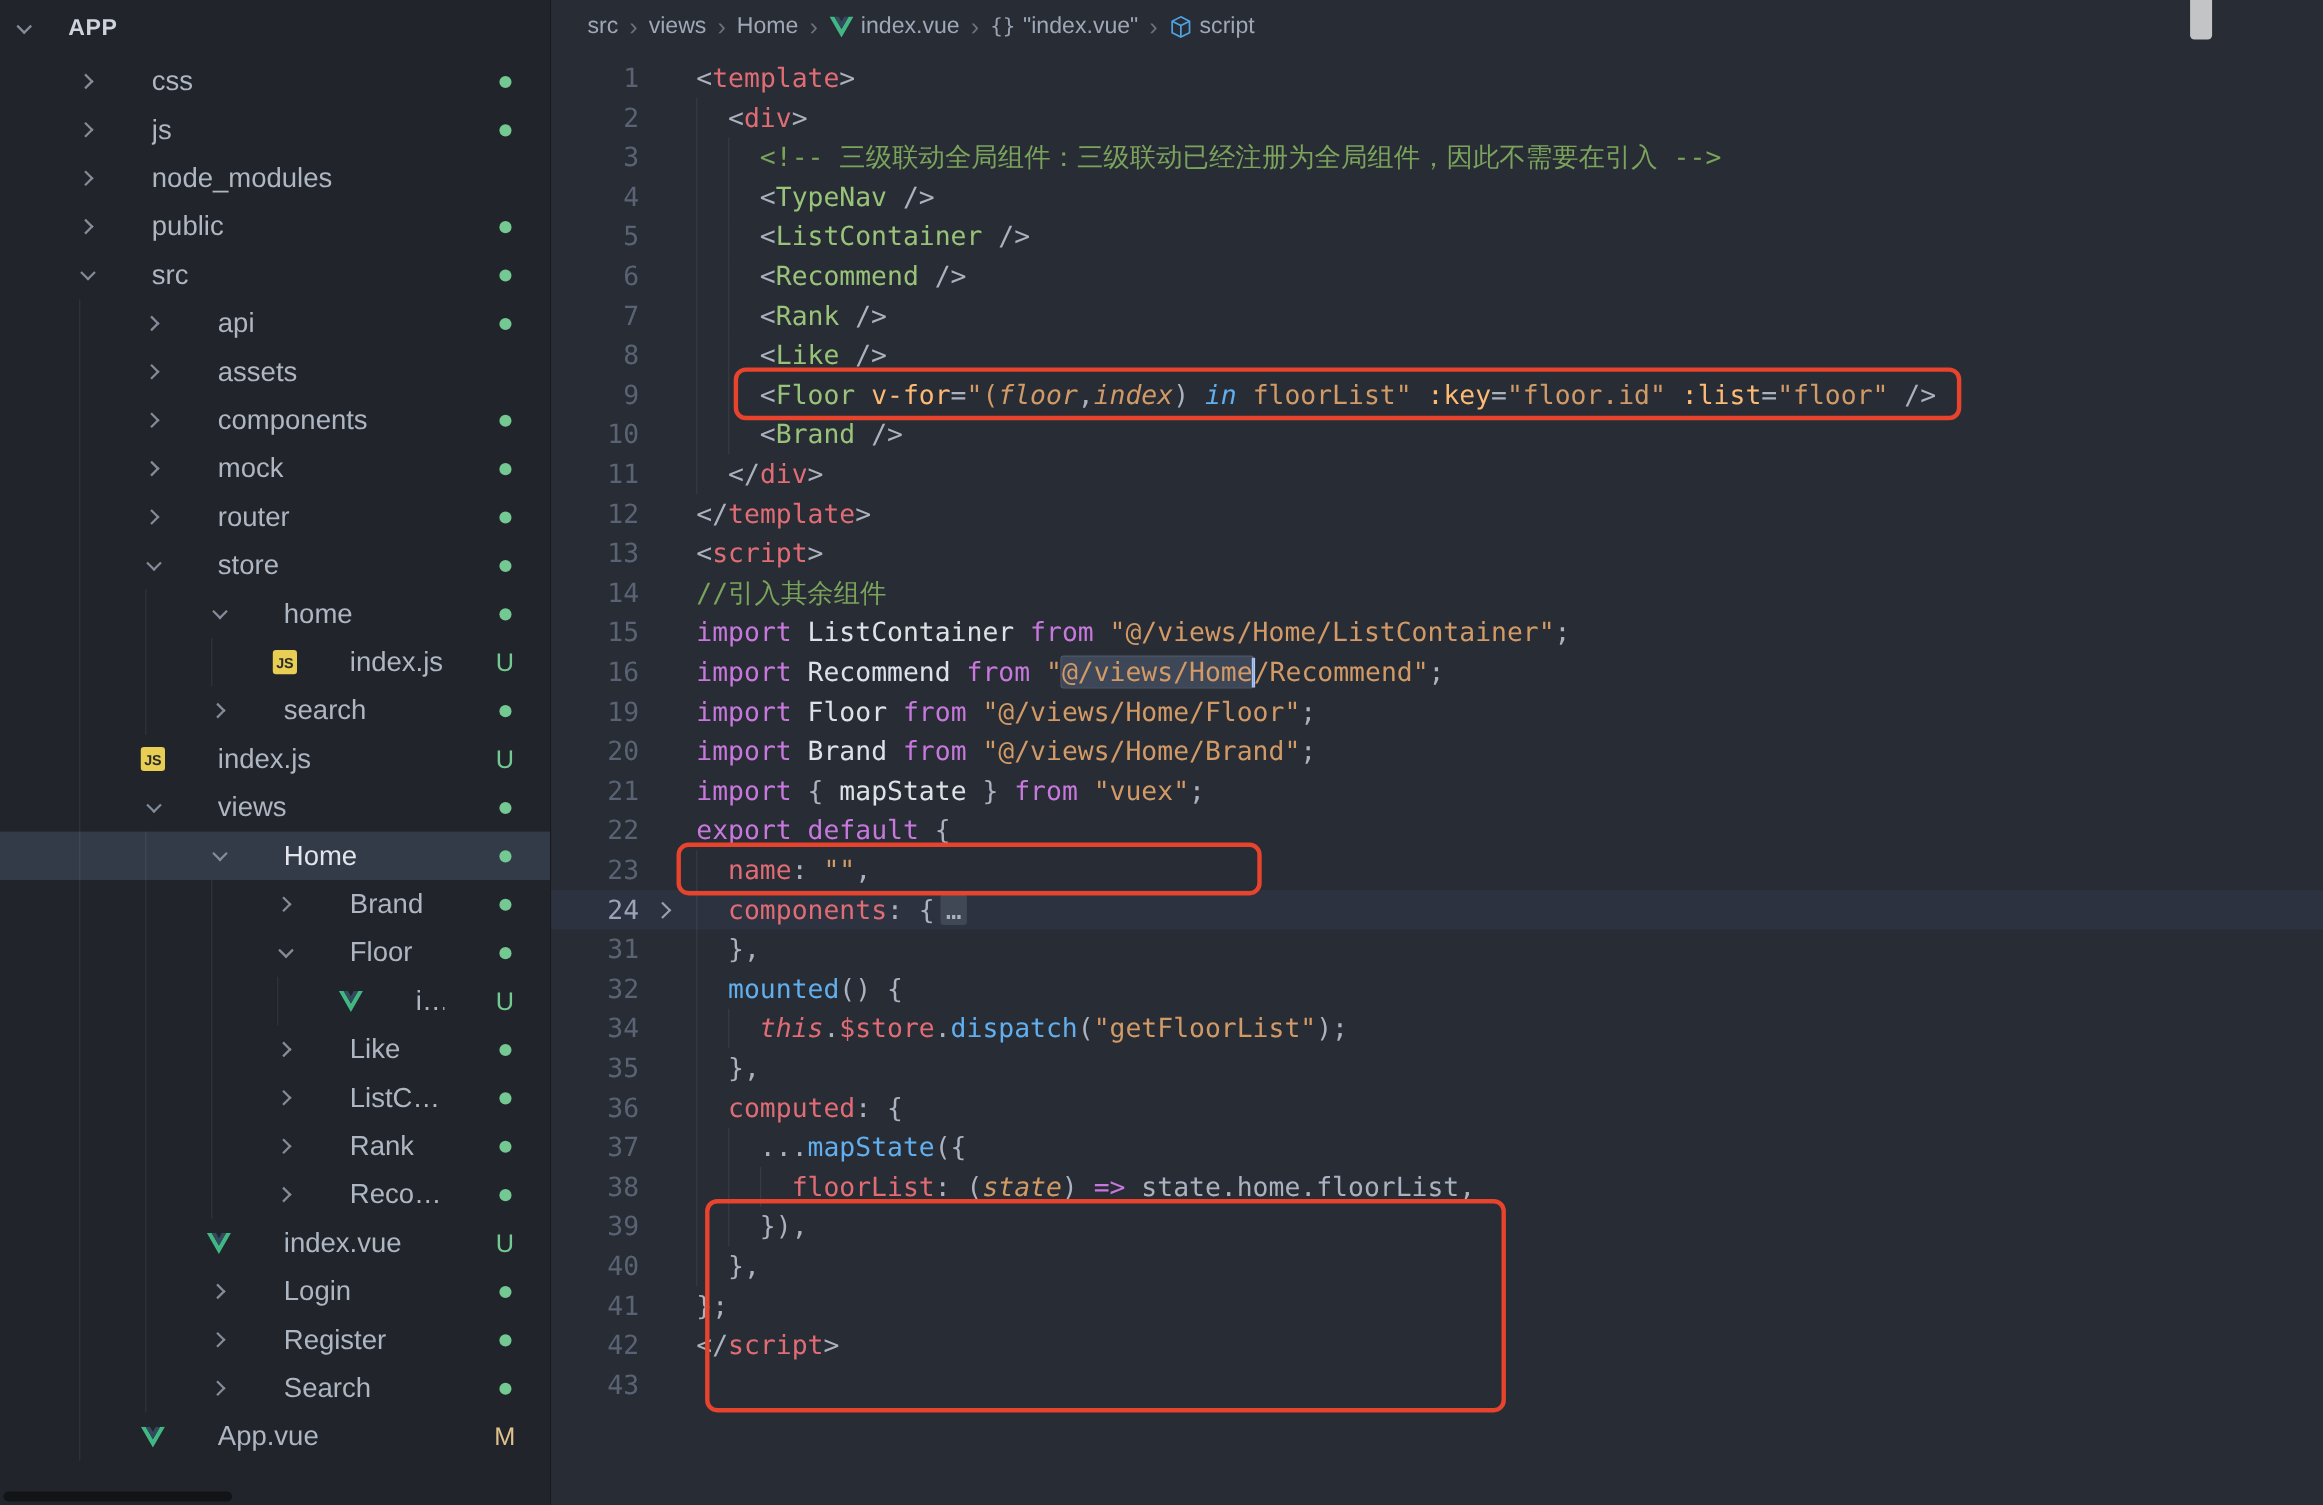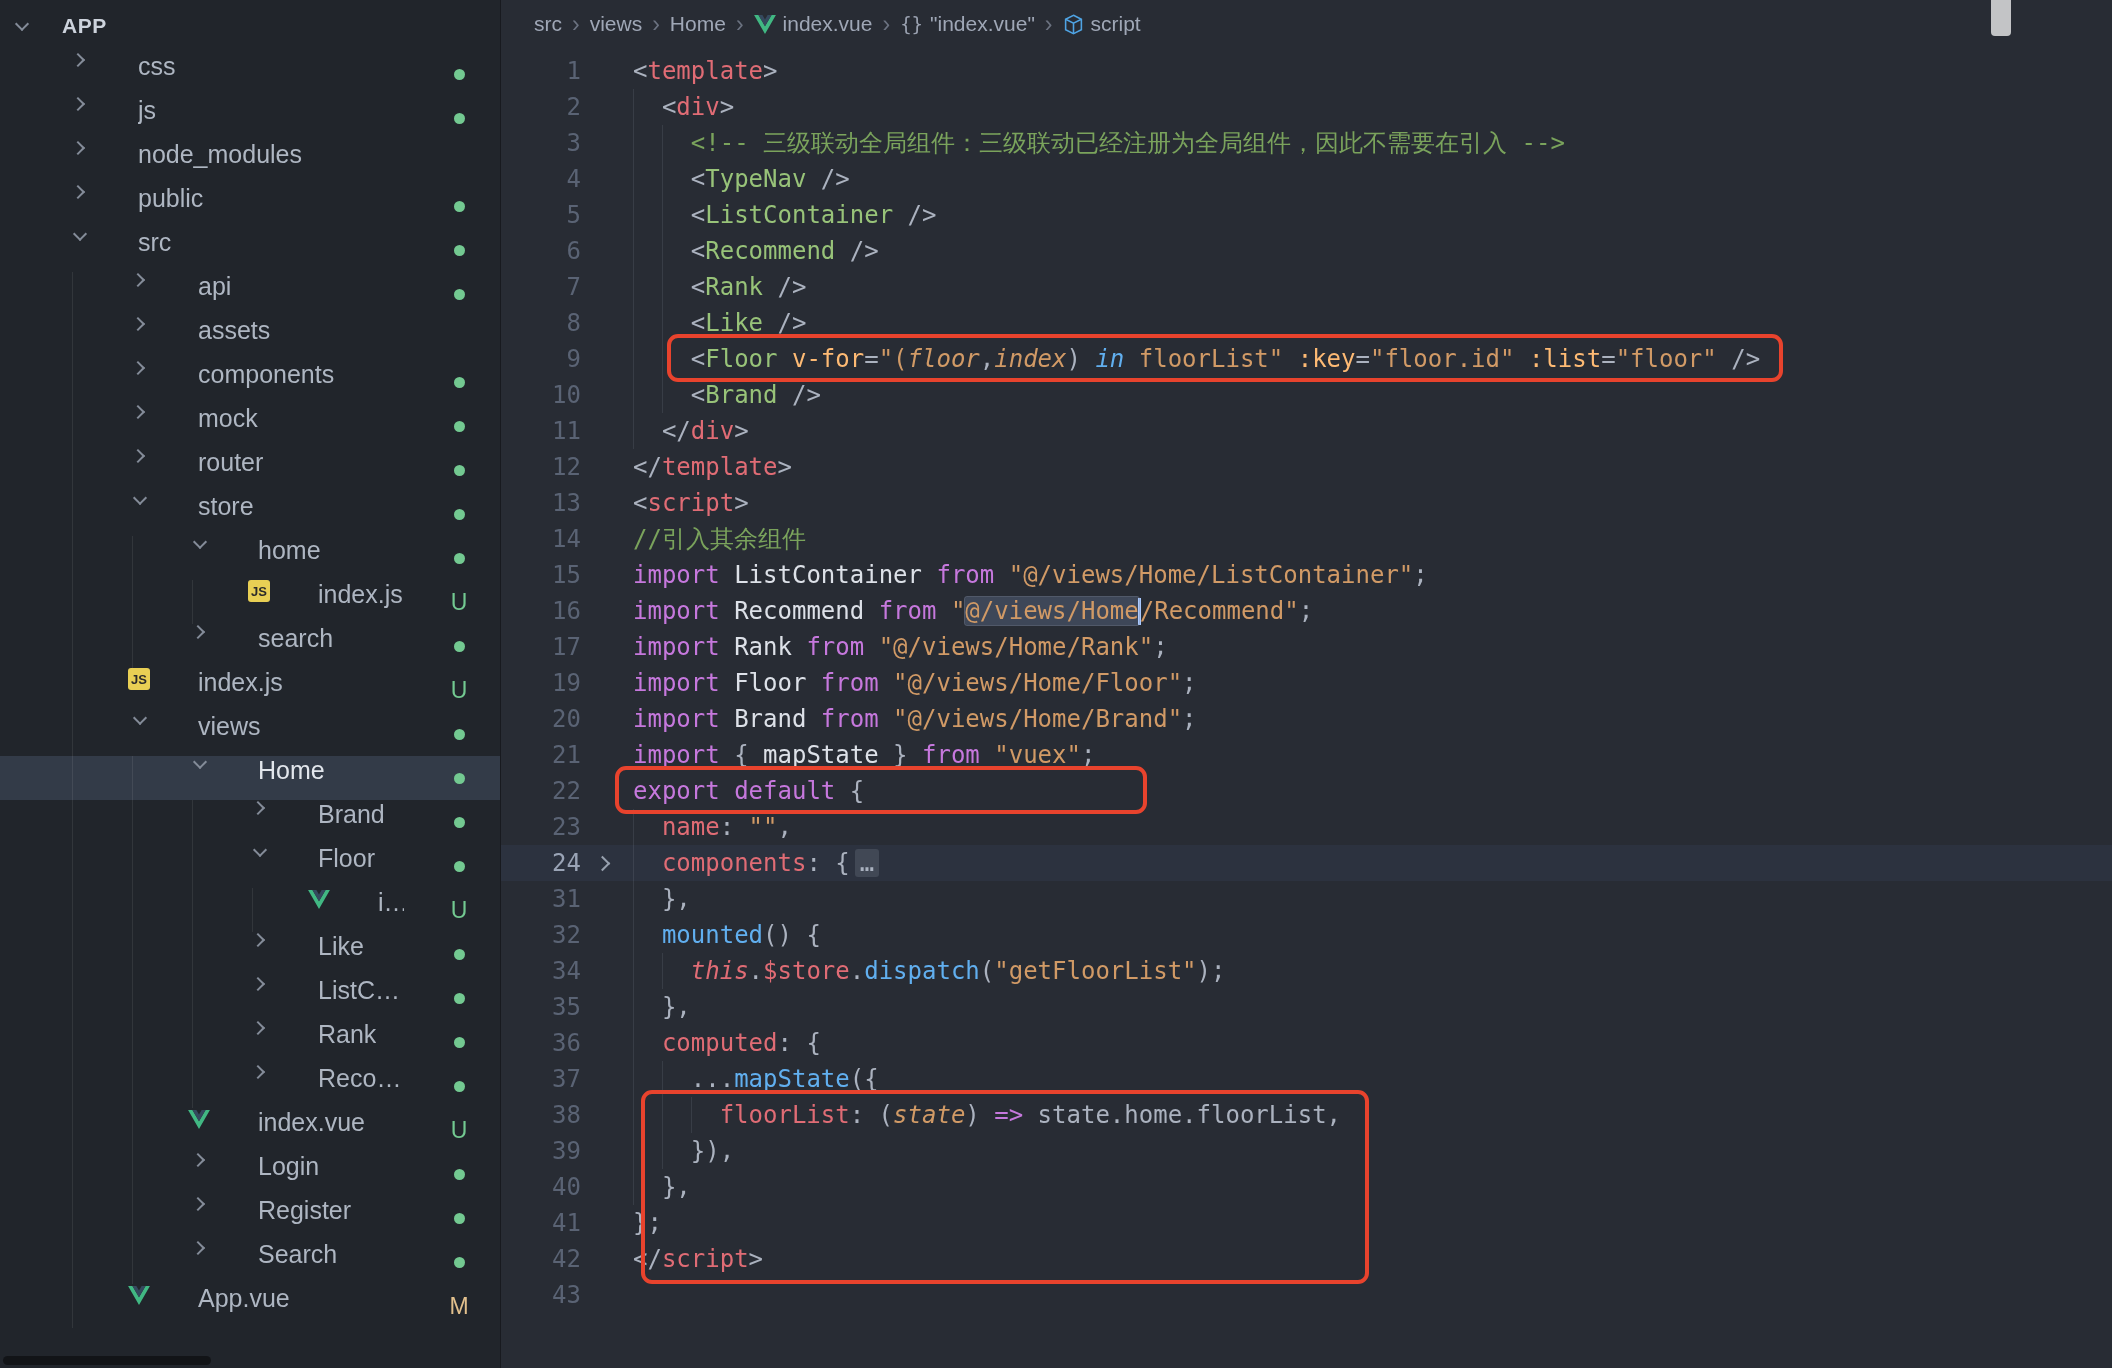--- a/index.html
+++ b/index.html
@@ -3,21 +3,21 @@
 <meta charset="utf-8">
 <style>
   html,body{margin:0;padding:0;width:2112px;height:1368px;overflow:hidden;background:#282c34;
     font-family:"Liberation Sans","DejaVu Sans",sans-serif;}
   .app{position:absolute;inset:0;display:flex;}
 
   
   .sidebar{position:relative;width:500px;flex:none;height:100%;background:#21252b;border-right:1px solid #181a1f;overflow:hidden;}
   .side-header{height:52px;display:flex;align-items:center;padding-left:14px;color:#cdd3dc;}
   .side-title{font-size:21px;font-weight:bold;letter-spacing:.5px;margin-left:24px;}
-  .srow{height:44px;display:flex;color:#aeb6c2;font-size:25px;cursor:pointer;position:relative;gap:42px;}
+  .srow{height:44px;display:flex;align-items:center;color:#aeb6c2;font-size:25px;cursor:pointer;position:relative;gap:42px;}
   .srow.sel{background:#333b48;color:#e2e6ec;}
   .sp0{display:inline-block;width:30px;flex:none;height:44px;}
   .tg{display:inline-block;width:18px;flex:none;height:44px;box-sizing:border-box;border-left:1px solid rgba(255,255,255,.08);}
   .chev{width:16px;height:16px;flex:none;position:relative;margin-right:8px;}
   .chev::before{content:"";position:absolute;width:8px;height:8px;border-right:2px solid #848c99;border-bottom:2px solid #848c99;}
   .chev.col::before{top:3px;left:1px;transform:rotate(-45deg);}
   .chev.exp::before{top:1px;left:3px;transform:rotate(45deg);}
   .fileicon{width:22px;height:22px;flex:none;margin-left:-4px;margin-right:6px;display:flex;align-items:center;justify-content:center;}
   .jsbadge{width:22px;height:22px;background:#e8cf54;color:#2b2b2b;font-size:13px;font-weight:bold;border-radius:3px;
     display:inline-flex;align-items:center;justify-content:center;font-family:"Liberation Sans",sans-serif;}
@@ -427,21 +427,20 @@
         <div class="crow"><span class="lnum">7</span><span class="lfold"></span><span class="ltext"><span class="g"></span><span class="g"></span><span class="tk-p">&lt;</span><span class="tk-cmp">Rank</span><span class="tk-p"> /&gt;</span></span></div>
         <div class="crow"><span class="lnum">8</span><span class="lfold"></span><span class="ltext"><span class="g"></span><span class="g"></span><span class="tk-p">&lt;</span><span class="tk-cmp">Like</span><span class="tk-p"> /&gt;</span></span></div>
         <div class="crow"><span class="lnum">9</span><span class="lfold"></span><span class="ltext"><span class="g"></span><span class="g"></span><span class="tk-p">&lt;</span><span class="tk-cmp">Floor</span><span class="tk-df"> </span><span class="tk-atr">v-for</span><span class="tk-p">=</span><span class="tk-str">"(</span><span class="tk-prm">floor</span><span class="tk-p">,</span><span class="tk-prm">index</span><span class="tk-p">)</span><span class="tk-df"> </span><span class="tk-kwb">in</span><span class="tk-df"> </span><span class="tk-str">floorList"</span><span class="tk-df"> </span><span class="tk-atr">:key</span><span class="tk-p">=</span><span class="tk-str">"floor.id"</span><span class="tk-df"> </span><span class="tk-atr">:list</span><span class="tk-p">=</span><span class="tk-str">"floor"</span><span class="tk-df"> </span><span class="tk-p">/&gt;</span></span></div>
         <div class="crow"><span class="lnum">10</span><span class="lfold"></span><span class="ltext"><span class="g"></span><span class="g"></span><span class="tk-p">&lt;</span><span class="tk-cmp">Brand</span><span class="tk-p"> /&gt;</span></span></div>
         <div class="crow"><span class="lnum">11</span><span class="lfold"></span><span class="ltext"><span class="g"></span><span class="tk-p">&lt;/</span><span class="tk-tag">div</span><span class="tk-p">&gt;</span></span></div>
         <div class="crow"><span class="lnum">12</span><span class="lfold"></span><span class="ltext"><span class="tk-p">&lt;/</span><span class="tk-tag">template</span><span class="tk-p">&gt;</span></span></div>
         <div class="crow"><span class="lnum">13</span><span class="lfold"></span><span class="ltext"><span class="tk-p">&lt;</span><span class="tk-tag">script</span><span class="tk-p">&gt;</span></span></div>
         <div class="crow"><span class="lnum">14</span><span class="lfold"></span><span class="ltext"><span class="tk-com">//引入其余组件</span></span></div>
         <div class="crow"><span class="lnum">15</span><span class="lfold"></span><span class="ltext"><span class="tk-kw">import</span><span class="tk-df"> </span><span class="tk-idf">ListContainer</span><span class="tk-df"> </span><span class="tk-kw">from</span><span class="tk-df"> </span><span class="tk-str">"@/views/Home/ListContainer"</span><span class="tk-p">;</span></span></div>
         <div class="crow"><span class="lnum">16</span><span class="lfold"></span><span class="ltext"><span class="tk-kw">import</span><span class="tk-df"> </span><span class="tk-idf">Recommend</span><span class="tk-df"> </span><span class="tk-kw">from</span><span class="tk-df"> </span><span class="tk-str">"</span><span class="tk-strsel">@/views/Home</span><span class="tk-caret"></span><span class="tk-str">/Recommend"</span><span class="tk-p">;</span></span></div>
-        <div class="crow"><span class="lnum">17</span><span class="lfold"></span><span class="ltext"><span class="tk-kw">import</span><span class="tk-df"> </span><span class="tk-idf">Rank</span><span class="tk-df"> </span><span class="tk-kw">from</span><span class="tk-df"> </span><span class="tk-str">"@/views/Home/Rank"</span><span class="tk-p">;</span></span></div>
         <div class="crow"><span class="lnum">19</span><span class="lfold"></span><span class="ltext"><span class="tk-kw">import</span><span class="tk-df"> </span><span class="tk-idf">Floor</span><span class="tk-df"> </span><span class="tk-kw">from</span><span class="tk-df"> </span><span class="tk-str">"@/views/Home/Floor"</span><span class="tk-p">;</span></span></div>
         <div class="crow"><span class="lnum">20</span><span class="lfold"></span><span class="ltext"><span class="tk-kw">import</span><span class="tk-df"> </span><span class="tk-idf">Brand</span><span class="tk-df"> </span><span class="tk-kw">from</span><span class="tk-df"> </span><span class="tk-str">"@/views/Home/Brand"</span><span class="tk-p">;</span></span></div>
         <div class="crow"><span class="lnum">21</span><span class="lfold"></span><span class="ltext"><span class="tk-kw">import</span><span class="tk-p"> { </span><span class="tk-idf">mapState</span><span class="tk-p"> } </span><span class="tk-kw">from</span><span class="tk-df"> </span><span class="tk-str">"vuex"</span><span class="tk-p">;</span></span></div>
         <div class="crow"><span class="lnum">22</span><span class="lfold"></span><span class="ltext"><span class="tk-kw">export</span><span class="tk-df"> </span><span class="tk-kw">default</span><span class="tk-p"> {</span></span></div>
         <div class="crow"><span class="lnum">23</span><span class="lfold"></span><span class="ltext"><span class="g"></span><span class="tk-key">name</span><span class="tk-p">: </span><span class="tk-str">""</span><span class="tk-p">,</span></span></div>
         <div class="crow cur"><span class="lnum">24</span><span class="lfold gfold"></span><span class="ltext"><span class="g"></span><span class="tk-key">components</span><span class="tk-p">: {</span><span class="tk-fold">…</span></span></div>
         <div class="crow"><span class="lnum">31</span><span class="lfold"></span><span class="ltext"><span class="g"></span><span class="tk-p">},</span></span></div>
         <div class="crow"><span class="lnum">32</span><span class="lfold"></span><span class="ltext"><span class="g"></span><span class="tk-fn">mounted</span><span class="tk-p">() {</span></span></div>
         <div class="crow"><span class="lnum">34</span><span class="lfold"></span><span class="ltext"><span class="g"></span><span class="g"></span><span class="tk-thx">this</span><span class="tk-p">.</span><span class="tk-key">$store</span><span class="tk-p">.</span><span class="tk-fn">dispatch</span><span class="tk-p">(</span><span class="tk-str">"getFloorList"</span><span class="tk-p">);</span></span></div>
         <div class="crow"><span class="lnum">35</span><span class="lfold"></span><span class="ltext"><span class="g"></span><span class="tk-p">},</span></span></div>

